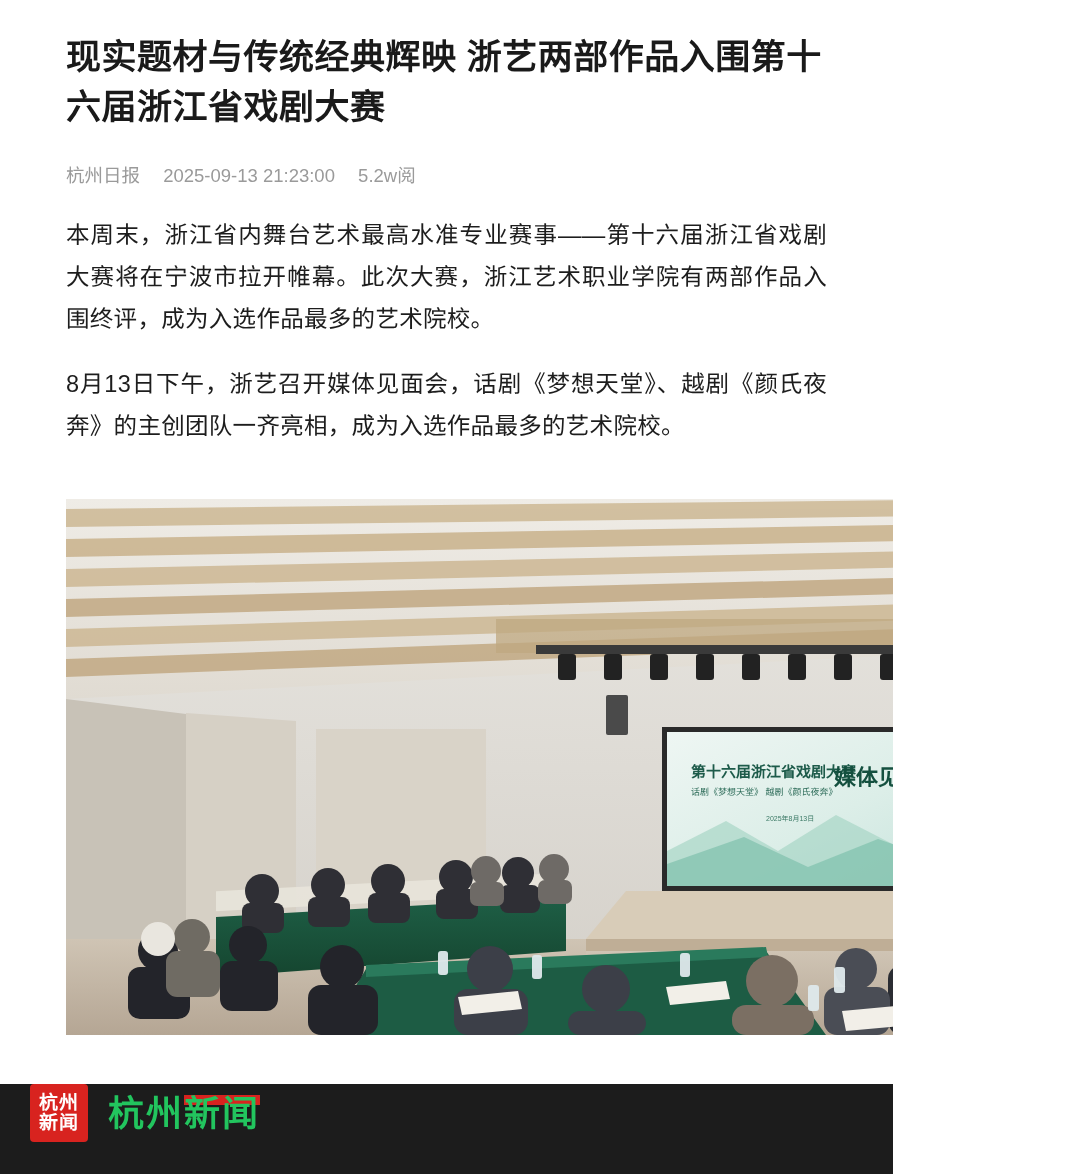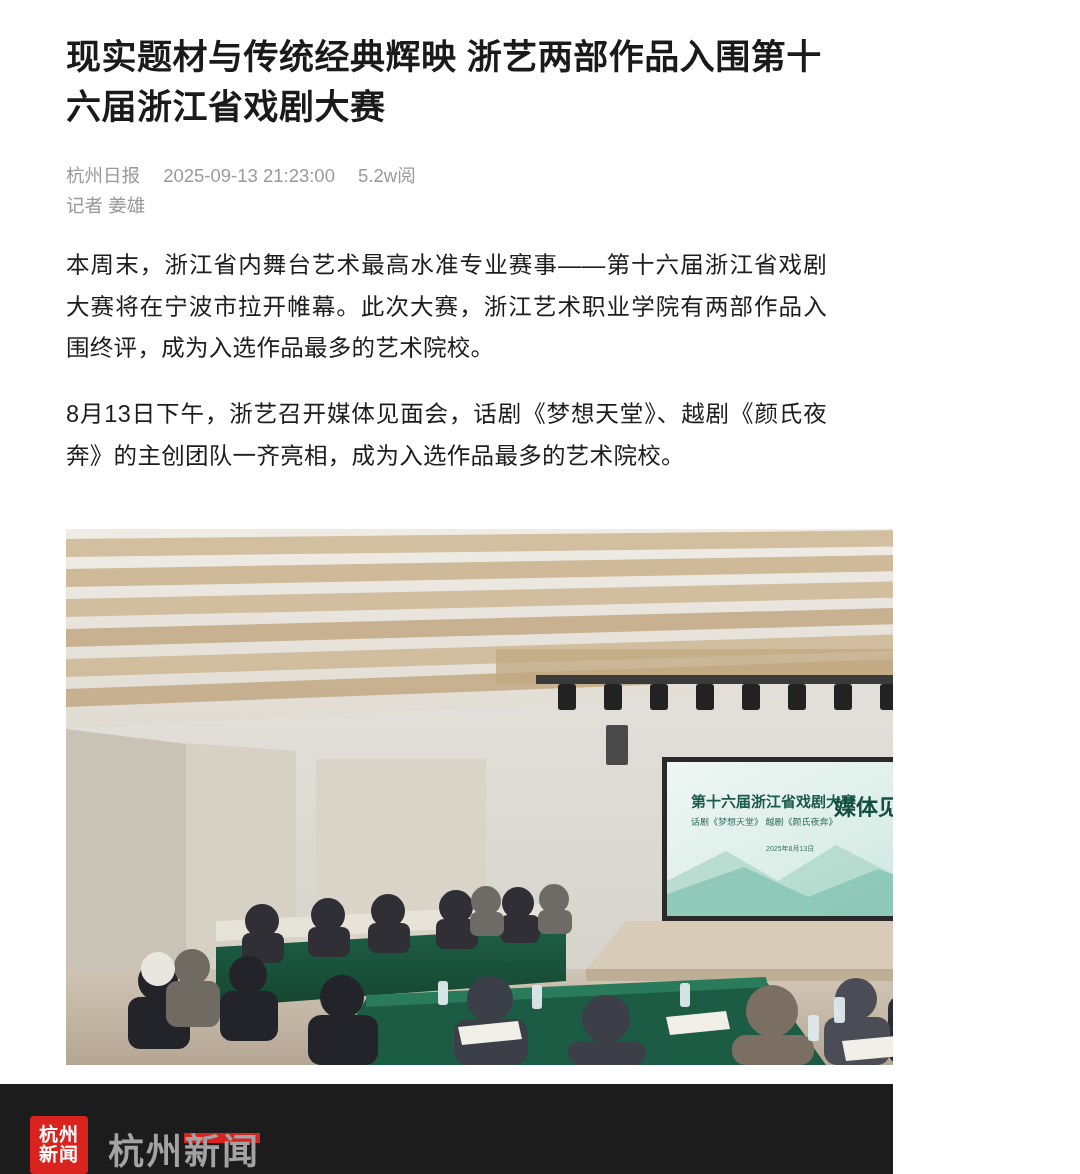--- a/index.html
+++ b/index.html
@@ -66,21 +66,21 @@
 
   
   .bottombar {
     position: absolute;
     left: 0;
     bottom: 0;
     width: 1080px;
     height: 90px;
     background: #1c1c1c;
     display: flex;
-    align-items: flex-end;
+    align-items: flex-start;
     padding-left: 30px;
     box-sizing: border-box;
   }
   .brand-badge {
     width: 58px;
     height: 58px;
     background: #d8231f;
     border-radius: 4px;
     display: flex;
     flex-direction: column;
@@ -88,21 +88,21 @@
     justify-content: center;
     color: #ffffff;
     font-size: 19px;
     line-height: 1.05;
     font-weight: bold;
     letter-spacing: 1px;
     flex: none;
   }
   .brand-text {
     margin-left: 20px;
-    color: #a3a3a3;
+    color: #22c55e;
     font-size: 36px;
     font-weight: bold;
     letter-spacing: 2px;
     position: relative;
   }
   .brand-text .hl {
     position: relative;
   }
   .brand-text .hl::after {
     content: "";
@@ -124,21 +124,20 @@
   <div class="content">
 
     <h1 class="headline">现实题材与传统经典辉映 浙艺两部作品入围第十六届浙江省戏剧大赛</h1>
 
     <div class="meta">
       <div class="meta-row-1">
         <span class="source">杭州日报</span>
         <span class="timestamp">2025-09-13 21:23:00</span>
         <span class="reads">5.2w阅</span>
       </div>
-      <div class="reporter">记者 姜雄</div>
     </div>
 
     <p class="para">本周末，浙江省内舞台艺术最高水准专业赛事——第十六届浙江省戏剧大赛将在宁波市拉开帷幕。此次大赛，浙江艺术职业学院有两部作品入围终评，成为入选作品最多的艺术院校。</p>
     <p class="para">8月13日下午，浙艺召开媒体见面会，话剧《梦想天堂》、越剧《颜氏夜奔》的主创团队一齐亮相，成为入选作品最多的艺术院校。</p>
 
     <div class="figure">
       <svg width="948" height="536" viewBox="0 0 948 536" xmlns="http://www.w3.org/2000/svg">
         <defs>
           <linearGradient id="wallG" x1="0" y1="0" x2="0" y2="1">
             <stop offset="0%" stop-color="#e9e7e2"></stop>

